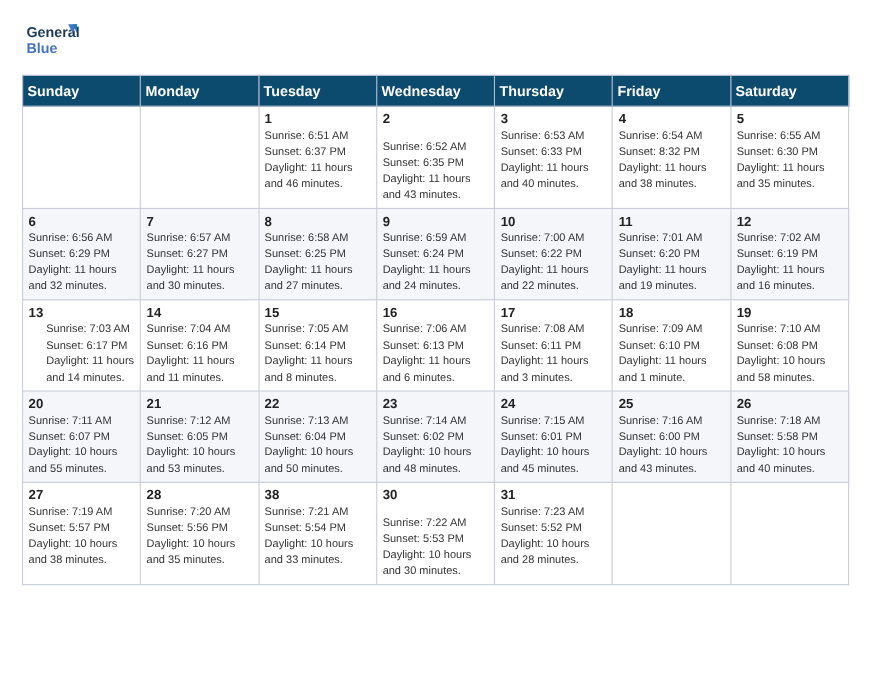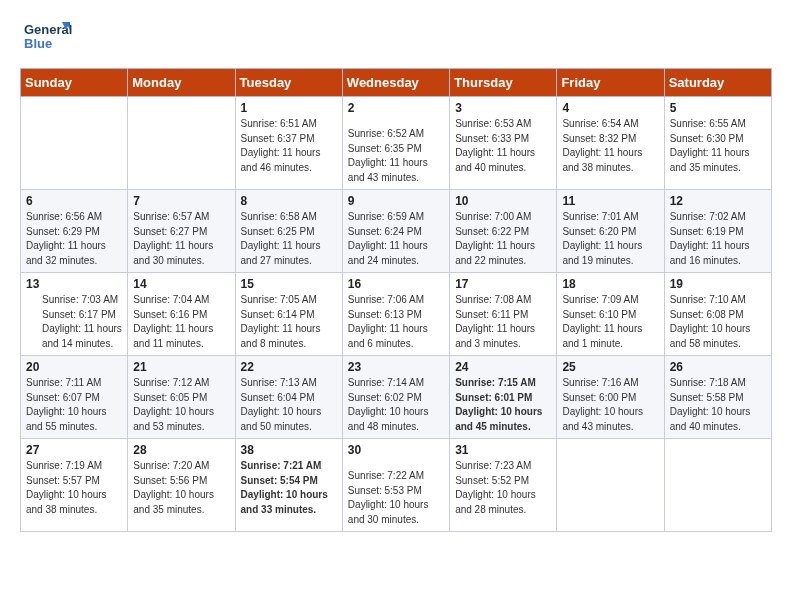--- a/index.html
+++ b/index.html
@@ -33,21 +33,21 @@
       color: #444;
     }
     .calendar {
       width: 100%;
       border-collapse: collapse;
       padding: 0 10px;
       margin: 0 10px;
       width: calc(100% - 20px);
     }
     .calendar th {
-      background: #c2410c;
+      background: #0c4a6e;
       color: #fff;
       font-size: 13px;
       font-weight: bold;
       padding: 6px 4px;
       text-align: left;
       border: 1px solid #b0b8d0;
     }
     .calendar td {
       vertical-align: top;
       border: 1px solid #c8cdd8;
@@ -253,21 +253,21 @@
 Daylight: 10 hours and 50 minutes.</div>
           </td>
           <td>
             <span class="day-number">23</span>
             <div class="day-content" style="white-space: pre-line;">Sunrise: 7:14 AM
 Sunset: 6:02 PM
 Daylight: 10 hours and 48 minutes.</div>
           </td>
           <td>
             <span class="day-number">24</span>
-            <div class="day-content" style="white-space: pre-line; font-weight: bold;">Sunrise: 7:15 AM
+            <div class="day-content" style="white-space: pre-line;">Sunrise: 7:15 AM
 Sunset: 6:01 PM
 Daylight: 10 hours and 45 minutes.</div>
           </td>
           <td>
             <span class="day-number">25</span>
             <div class="day-content" style="white-space: pre-line;">Sunrise: 7:16 AM
 Sunset: 6:00 PM
 Daylight: 10 hours and 43 minutes.</div>
           </td>
           <td>
@@ -285,21 +285,21 @@
 Daylight: 10 hours and 38 minutes.</div>
           </td>
           <td>
             <span class="day-number">28</span>
             <div class="day-content" style="white-space: pre-line;">Sunrise: 7:20 AM
 Sunset: 5:56 PM
 Daylight: 10 hours and 35 minutes.</div>
           </td>
           <td>
             <span class="day-number">38</span>
-            <div class="day-content" style="white-space: pre-line; font-weight: bold;">Sunrise: 7:21 AM
+            <div class="day-content" style="white-space: pre-line;">Sunrise: 7:21 AM
 Sunset: 5:54 PM
 Daylight: 10 hours and 33 minutes.</div>
           </td>
           <td>
             <span class="day-number">30</span>
             <div class="day-content" style="white-space: pre-line; margin-top: 12px;">Sunrise: 7:22 AM
 Sunset: 5:53 PM
 Daylight: 10 hours and 30 minutes.</div>
           </td>
           <td>

